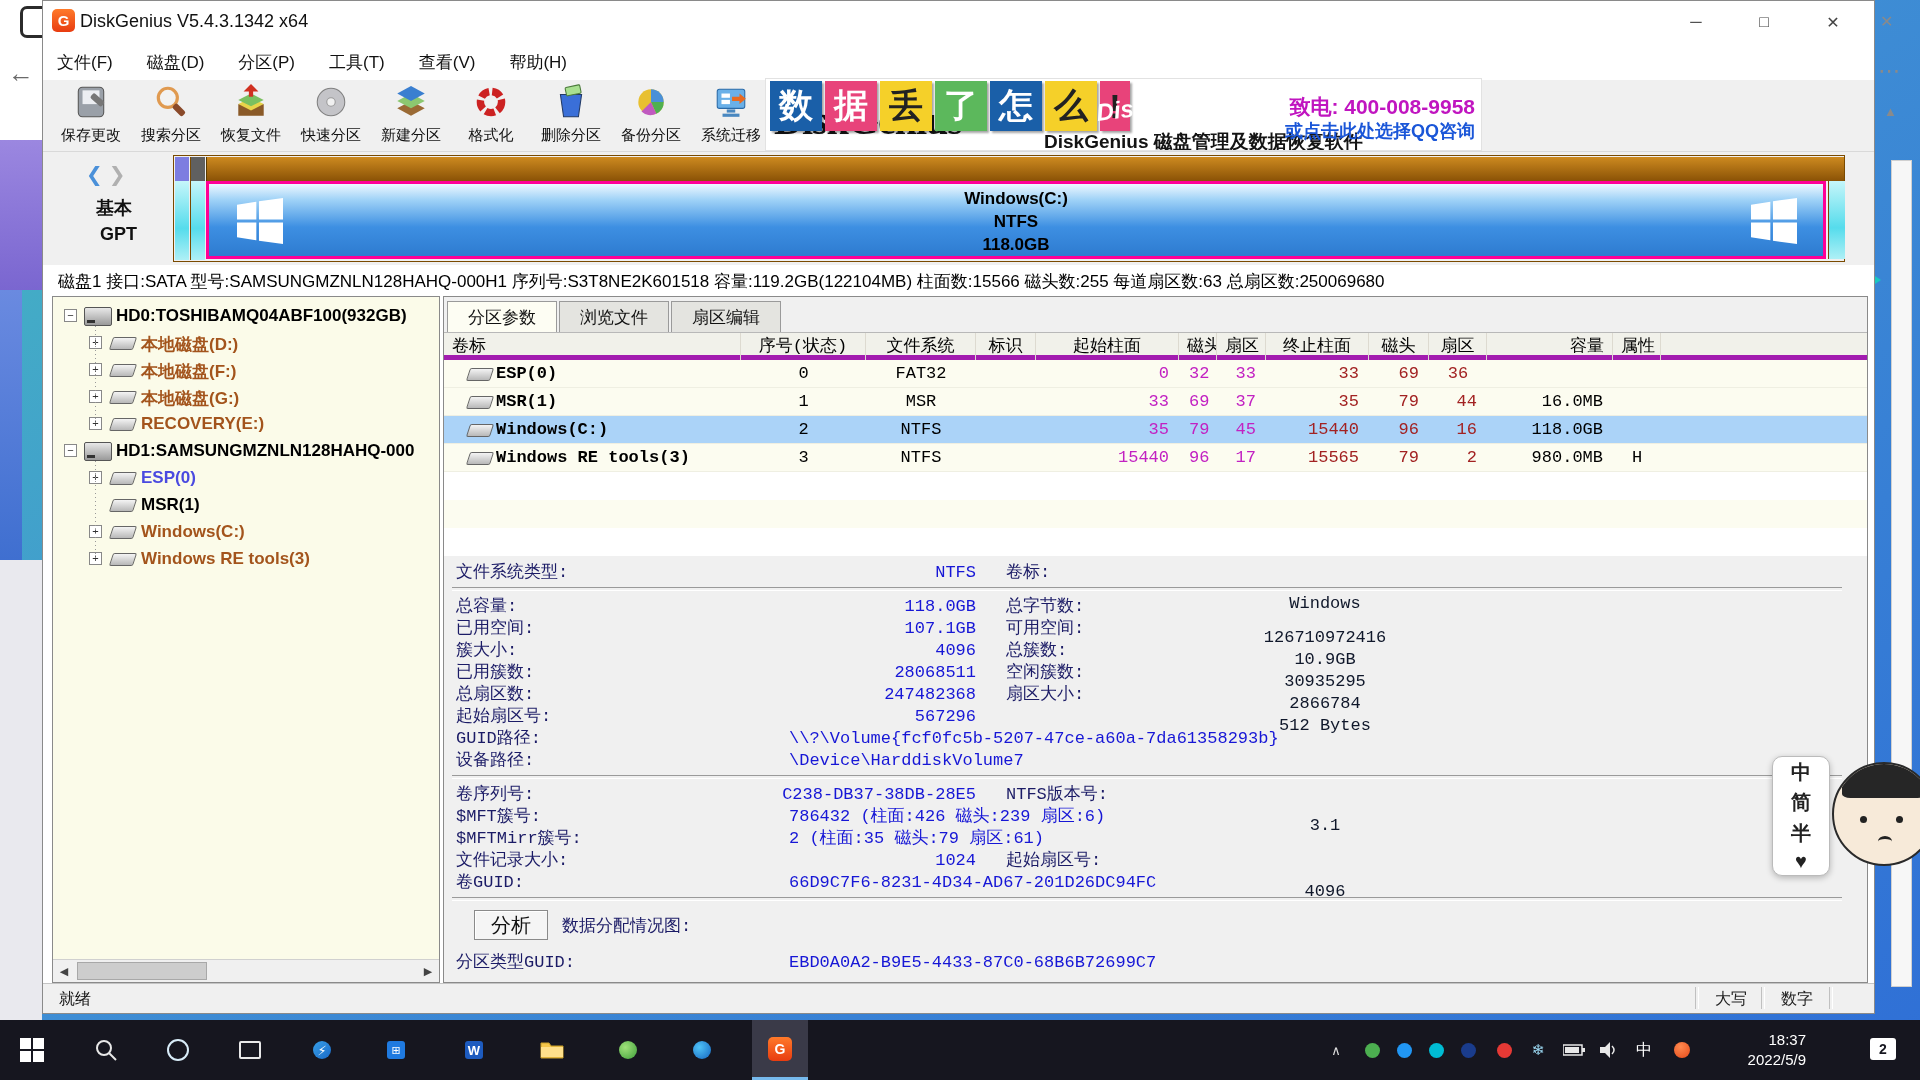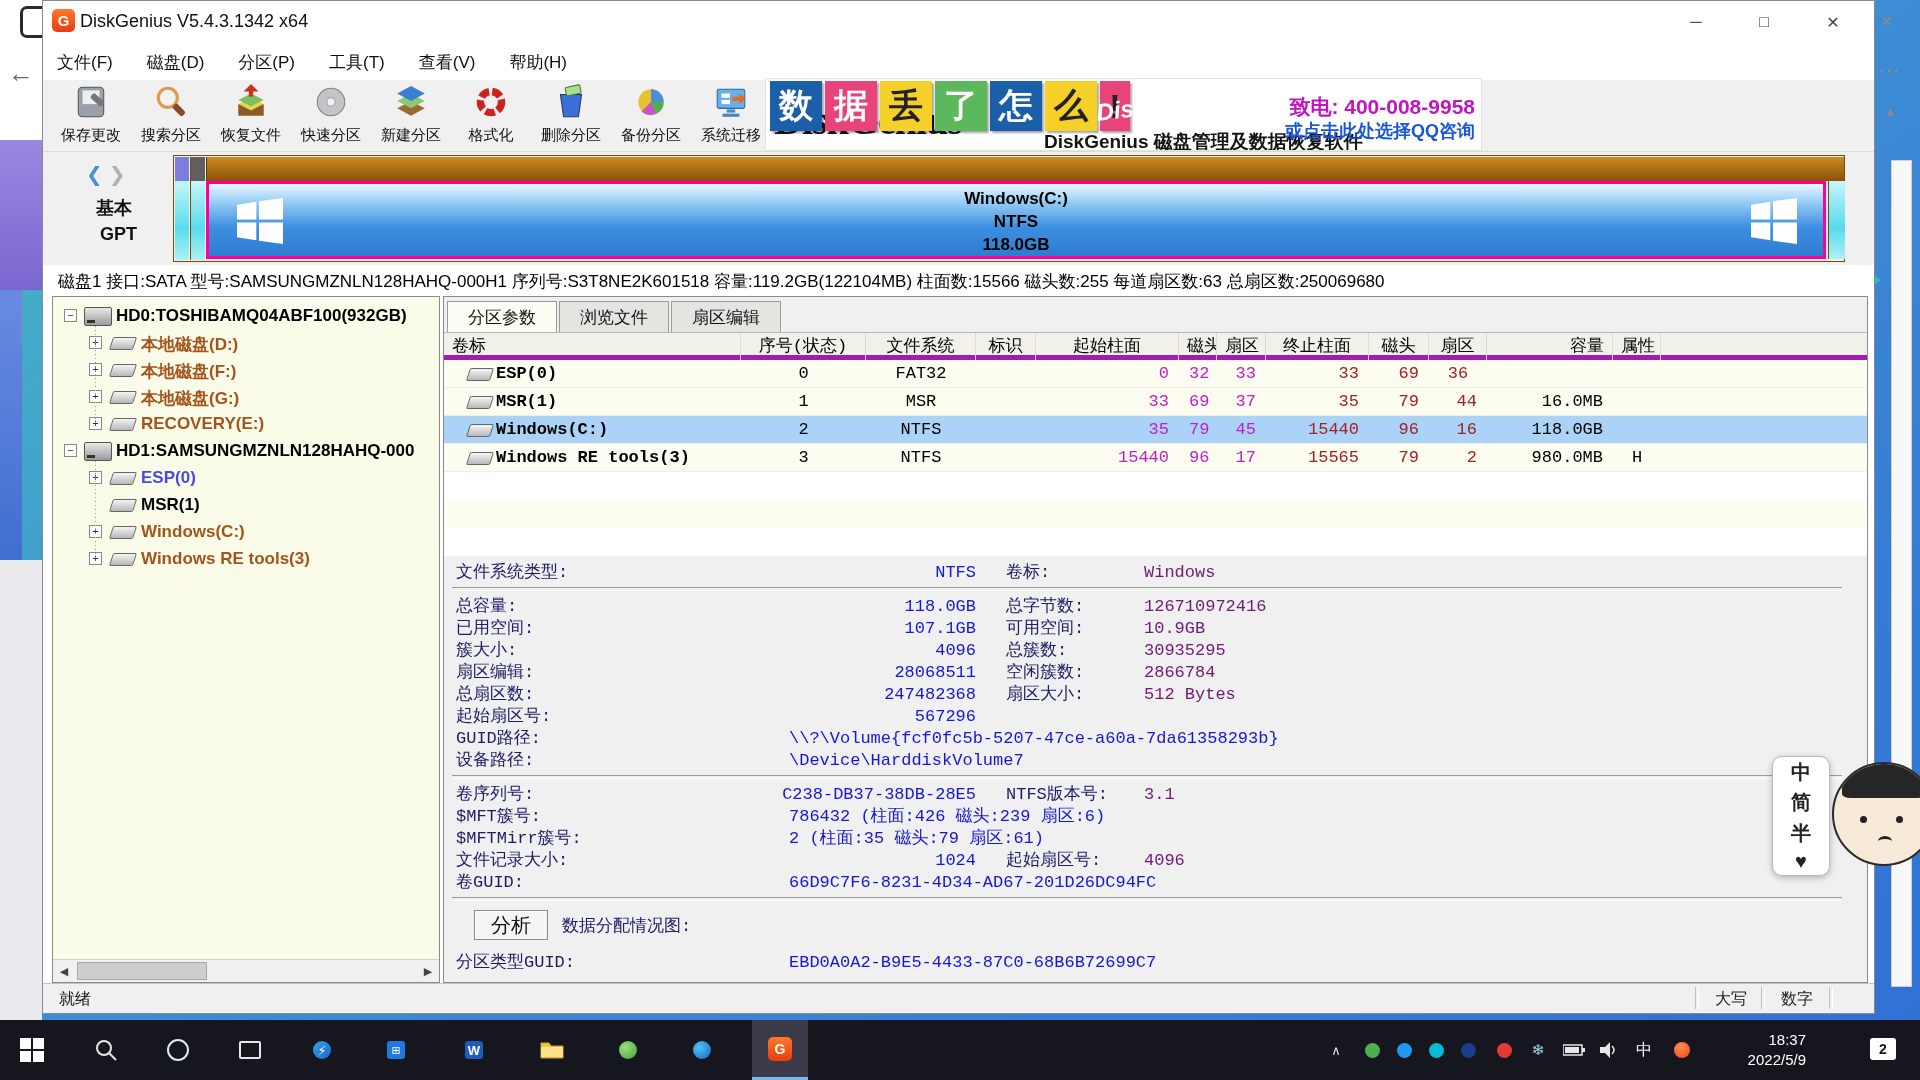--- a/index.html
+++ b/index.html
@@ -89,21 +89,21 @@
   .trow{position:absolute;left:0;width:1423px;height:28px;background:#fcfcf0;border-bottom:1px solid #efefe2;box-sizing:border-box;}
   .trow.sel{background:#abd3f8;}
   .trow .part-ico{top:8px;}
   .num-start{color:#c221c2;} .num-end{color:#a22222;}
   .band{position:absolute;left:0;width:1423px;height:28px;}
   .details{position:absolute;left:0;top:259px;width:1423px;bottom:0;background:#f0f0f0;}
   .drow{position:absolute;left:0;width:100%;height:22px;font-size:17px;line-height:22px;white-space:nowrap;}
   .dlab{position:absolute;left:12px;color:#1b1b66;}
   .dval{position:absolute;left:250px;width:282px;text-align:right;color:#1616d6;}
   .dlab2{position:absolute;left:562px;color:#1b1b66;}
-  .dval2{position:absolute;left:700px;width:362px;text-align:left;color:#701a75;}
+  .dval2{position:absolute;left:700px;width:362px;text-align:center;color:#0f172a;margin-top:31px;}
   .dwide{position:absolute;left:345px;color:#1616d6;}
   .dsep{position:absolute;left:8px;width:1390px;height:2px;border-top:1px solid #9a9a9a;border-bottom:1px solid #fff;}
   .analyze-btn{position:absolute;left:30px;width:72px;height:28px;background:#f5f5f5;border:1px solid #8a8a8a;
     box-shadow:inset 1px 1px 0 #fff;font-size:20px;color:#111;display:flex;align-items:center;justify-content:center;}
   .analyze-lbl{position:absolute;left:118px;top:4px;font-size:17px;color:#1b1b66;}
   
   .statusbar{left:43px;top:983px;width:1831px;height:30px;background:#f0f0f0;border-top:1px solid #c4c4c4;box-sizing:border-box;}
   .status-ready{position:absolute;left:16px;top:5px;font-size:16px;color:#111;}
   .status-cell{position:absolute;top:5px;font-size:16px;color:#222;}
   .status-sep{position:absolute;top:3px;width:2px;height:22px;border-left:1px solid #c0c0c0;border-right:1px solid #fff;}
@@ -439,21 +439,21 @@
           <div class="dlab2">可用空间:</div>
           <div class="dval2">10.9GB</div>
         </div>
         <div class="drow" style="top: 84px;">
           <div class="dlab">簇大小:</div>
           <div class="dval">4096</div>
           <div class="dlab2">总簇数:</div>
           <div class="dval2">30935295</div>
         </div>
         <div class="drow" style="top: 106px;">
-          <div class="dlab">扇区编辑:</div>
+          <div class="dlab">已用簇数:</div>
           <div class="dval">28068511</div>
           <div class="dlab2">空闲簇数:</div>
           <div class="dval2">2866784</div>
         </div>
         <div class="drow" style="top: 128px;">
           <div class="dlab">总扇区数:</div>
           <div class="dval">247482368</div>
           <div class="dlab2">扇区大小:</div>
           <div class="dval2">512 Bytes</div>
         </div>

